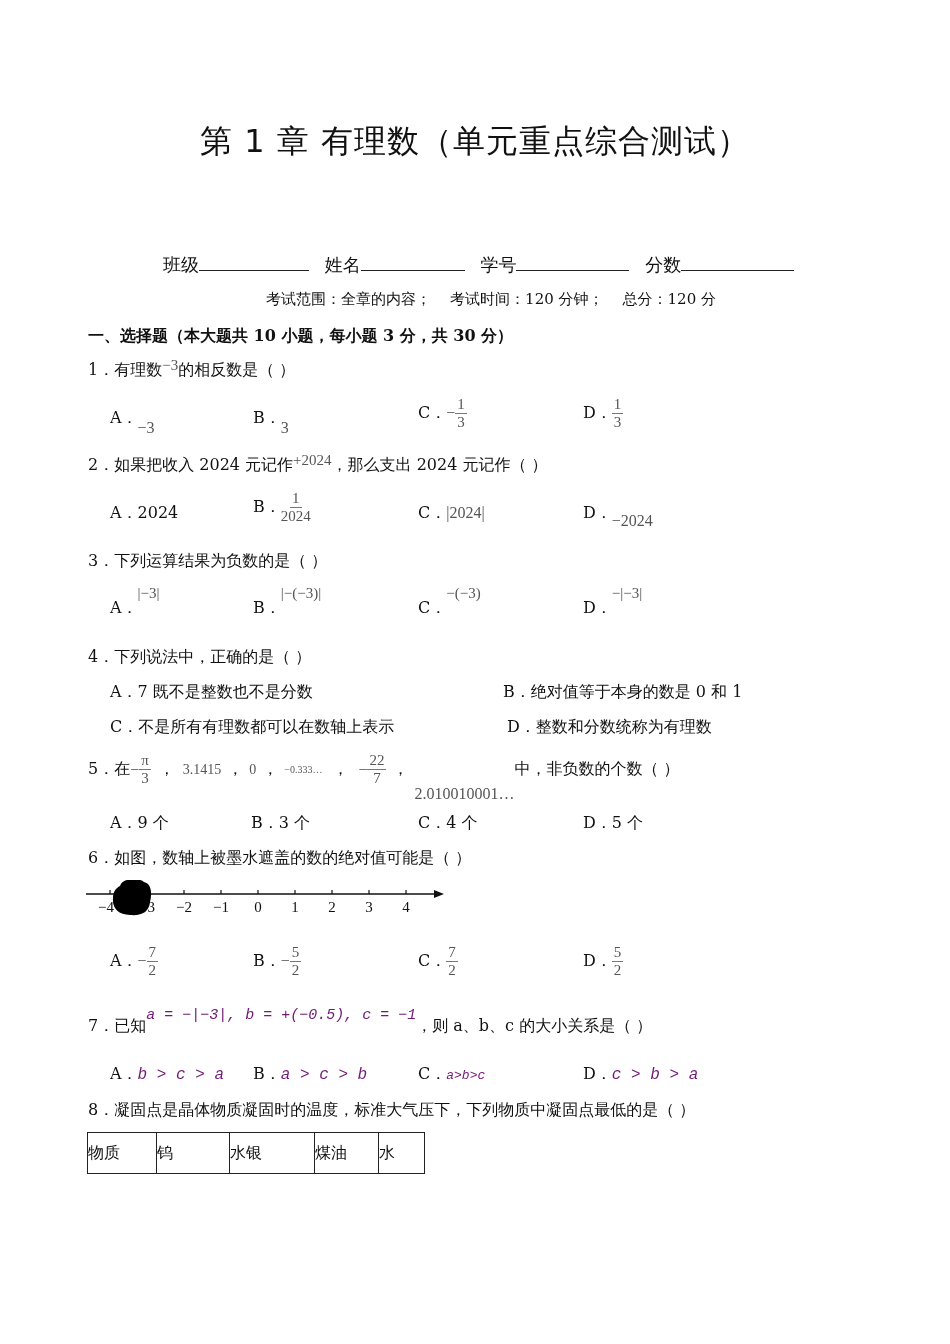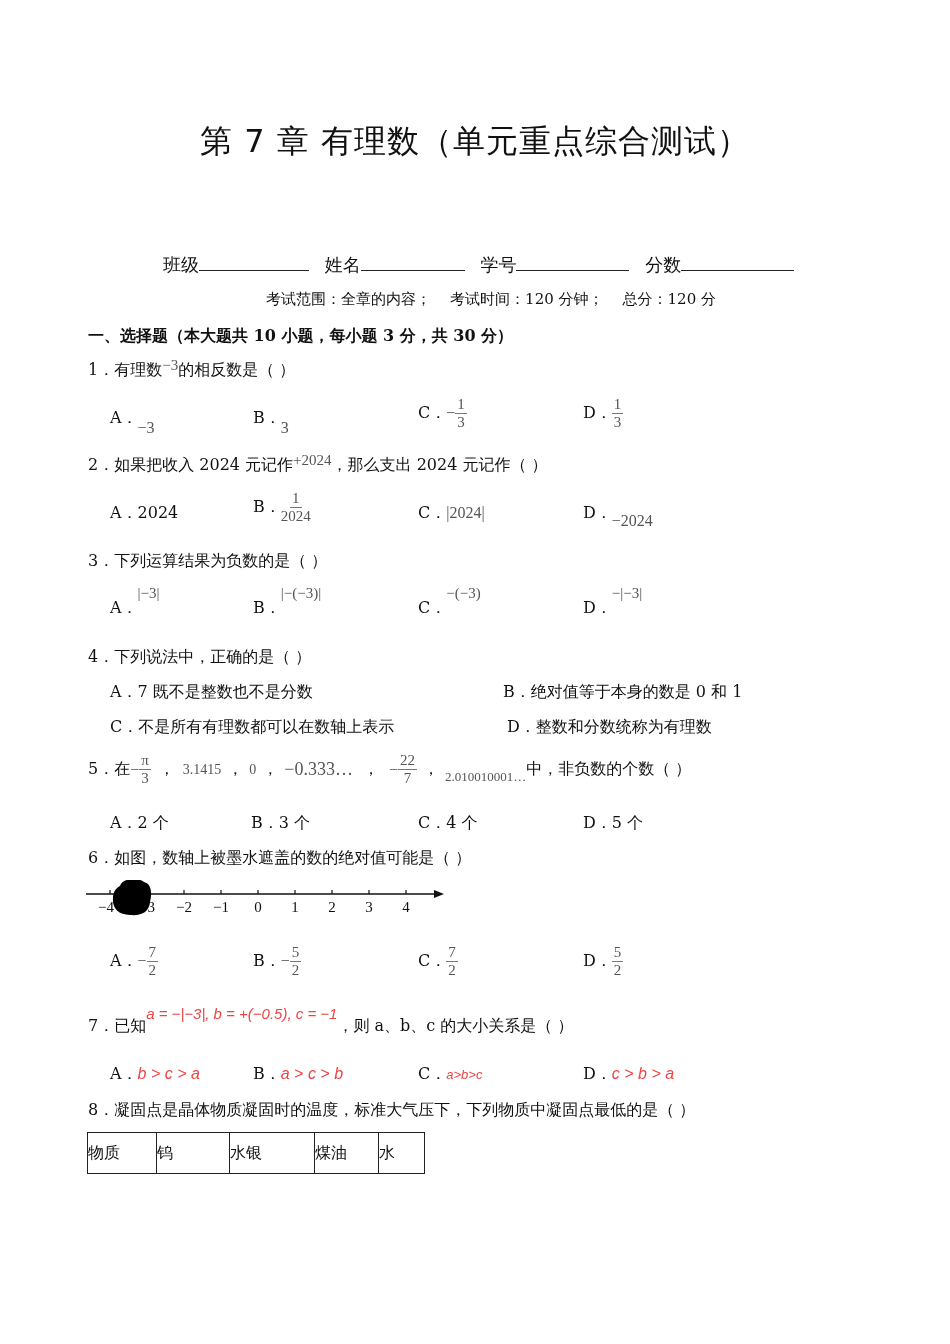--- a/index.html
+++ b/index.html
@@ -6,32 +6,32 @@
   body { width:950px; height:1344px; position:relative; font-family:"DejaVu Serif","Liberation Serif",serif; color:#111; overflow:hidden; }
   .abs { position:absolute; white-space:nowrap; }
   .title { left:0; width:950px; top:120px; text-align:center; font-family:"DejaVu Sans","Liberation Sans",sans-serif; font-size:32px; font-weight:normal; letter-spacing:1px; }
   .info { top:252px; left:163px; font-size:18px;text-align:center; }
   .info span.blank { display:inline-block; border-bottom:1px solid #222; height:18px; vertical-align:baseline; margin-right:10px; }
   .meta { top:290px; left:16px; width:950px; text-align:center; font-size:15px; }
   .sec { top:326px; left:88px; font-size:16px; font-weight:bold; }
   .q { left:88px; font-size:16px; }
   .opt { font-size:16px;text-align:right; }
   .math { color:#555; font-family:"Liberation Serif","DejaVu Serif",serif; }
-  .mathi { color:#ef4444; font-style:italic; font-family:Liberation Sans, sans-serif; }
+  .mathi { color:#701a75; font-style:italic; font-family:Liberation Mono, monospace; }
   .frac { display:inline-flex; flex-direction:column; align-items:center; vertical-align:middle; font-family:"Liberation Serif",serif; color:#555; font-size:15px; line-height:17px; }
   .frac .num { border-bottom:1px solid #777; padding:0 2px; }
   .sup { font-size:15px; color:#555; position:relative; top:-5px; }
   .axis { left:86px; top:880px; }
   table.t { position:absolute; left:87px; top:1132px; border-collapse:collapse; font-size:16px; }
   table.t td { border:1.5px solid #222; text-align:left; height:40px; padding:0; }
 </style>
 </head>
 <body>
 
-<div class="abs title">第 7 章  有理数（单元重点综合测试）</div>
+<div class="abs title">第 1 章  有理数（单元重点综合测试）</div>
 
 <div class="abs info">
   <span>班级</span><span class="blank" style="width:110px"></span>
   <span>姓名</span><span class="blank" style="width:104px"></span>
   <span>学号</span><span class="blank" style="width:113px"></span>
   <span>分数</span><span class="blank" style="width:113px"></span>
 </div>
 
 <div class="abs meta" style="white-space:pre">考试范围：全章的内容；    考试时间：120 分钟；    总分：120 分</div>
 
@@ -79,32 +79,32 @@
     <span class="math">−</span>
     <span class="frac">
       <span class="num">π</span>
       <span>3</span>
     </span>
   <span style="margin:0 8px">，</span>
     <span class="math" style="font-size:14px">3.1415</span>
   <span style="margin:0 6px">，</span>
     <span class="math" style="font-size:14px">0</span>
   <span style="margin:0 6px">，</span>
-    <span class="math" style="font-size:18px">−0.333…</span>
+    <span class="math" style="font-size:10px">−0.333…</span>
   <span style="margin:0 10px">，</span>
     <span class="math">−</span>
     <span class="frac">
       <span class="num">22</span>
       <span>7</span>
     </span>
   <span style="margin:0 6px">，</span>
-    <span class="math" style="font-size:13px;position:relative;top:7px">2.010010001…</span>
+    <span class="math" style="font-size:16px;position:relative;top:24px">2.010010001…</span>
     <span>中，非负数的个数（    ）</span>
 </div>
-<div class="abs opt" style="top:813px;left:110px"><span>A．</span><span>2 个</span></div>
+<div class="abs opt" style="top:813px;left:110px"><span>A．</span><span>9 个</span></div>
 <div class="abs opt" style="top:813px;left:251px"><span>B．</span><span>3 个</span></div>
 <div class="abs opt" style="top:813px;left:418px"><span>C．</span><span>4 个</span></div>
 <div class="abs opt" style="top:813px;left:583px"><span>D．</span><span>5 个</span></div>
 
 <div class="abs q" style="top:848px">6．如图，数轴上被墨水遮盖的数的绝对值可能是（    ）</div>
 <svg class="abs axis" width="370" height="50">
   <line x1="0" y1="14" x2="355" y2="14" stroke="#111" stroke-width="1.5"></line>
   <polygon points="358,14 348,10 348,18" fill="#111"></polygon>
   <g stroke="#111" stroke-width="1.2">
     <line x1="24" y1="10" x2="24" y2="14"></line>

